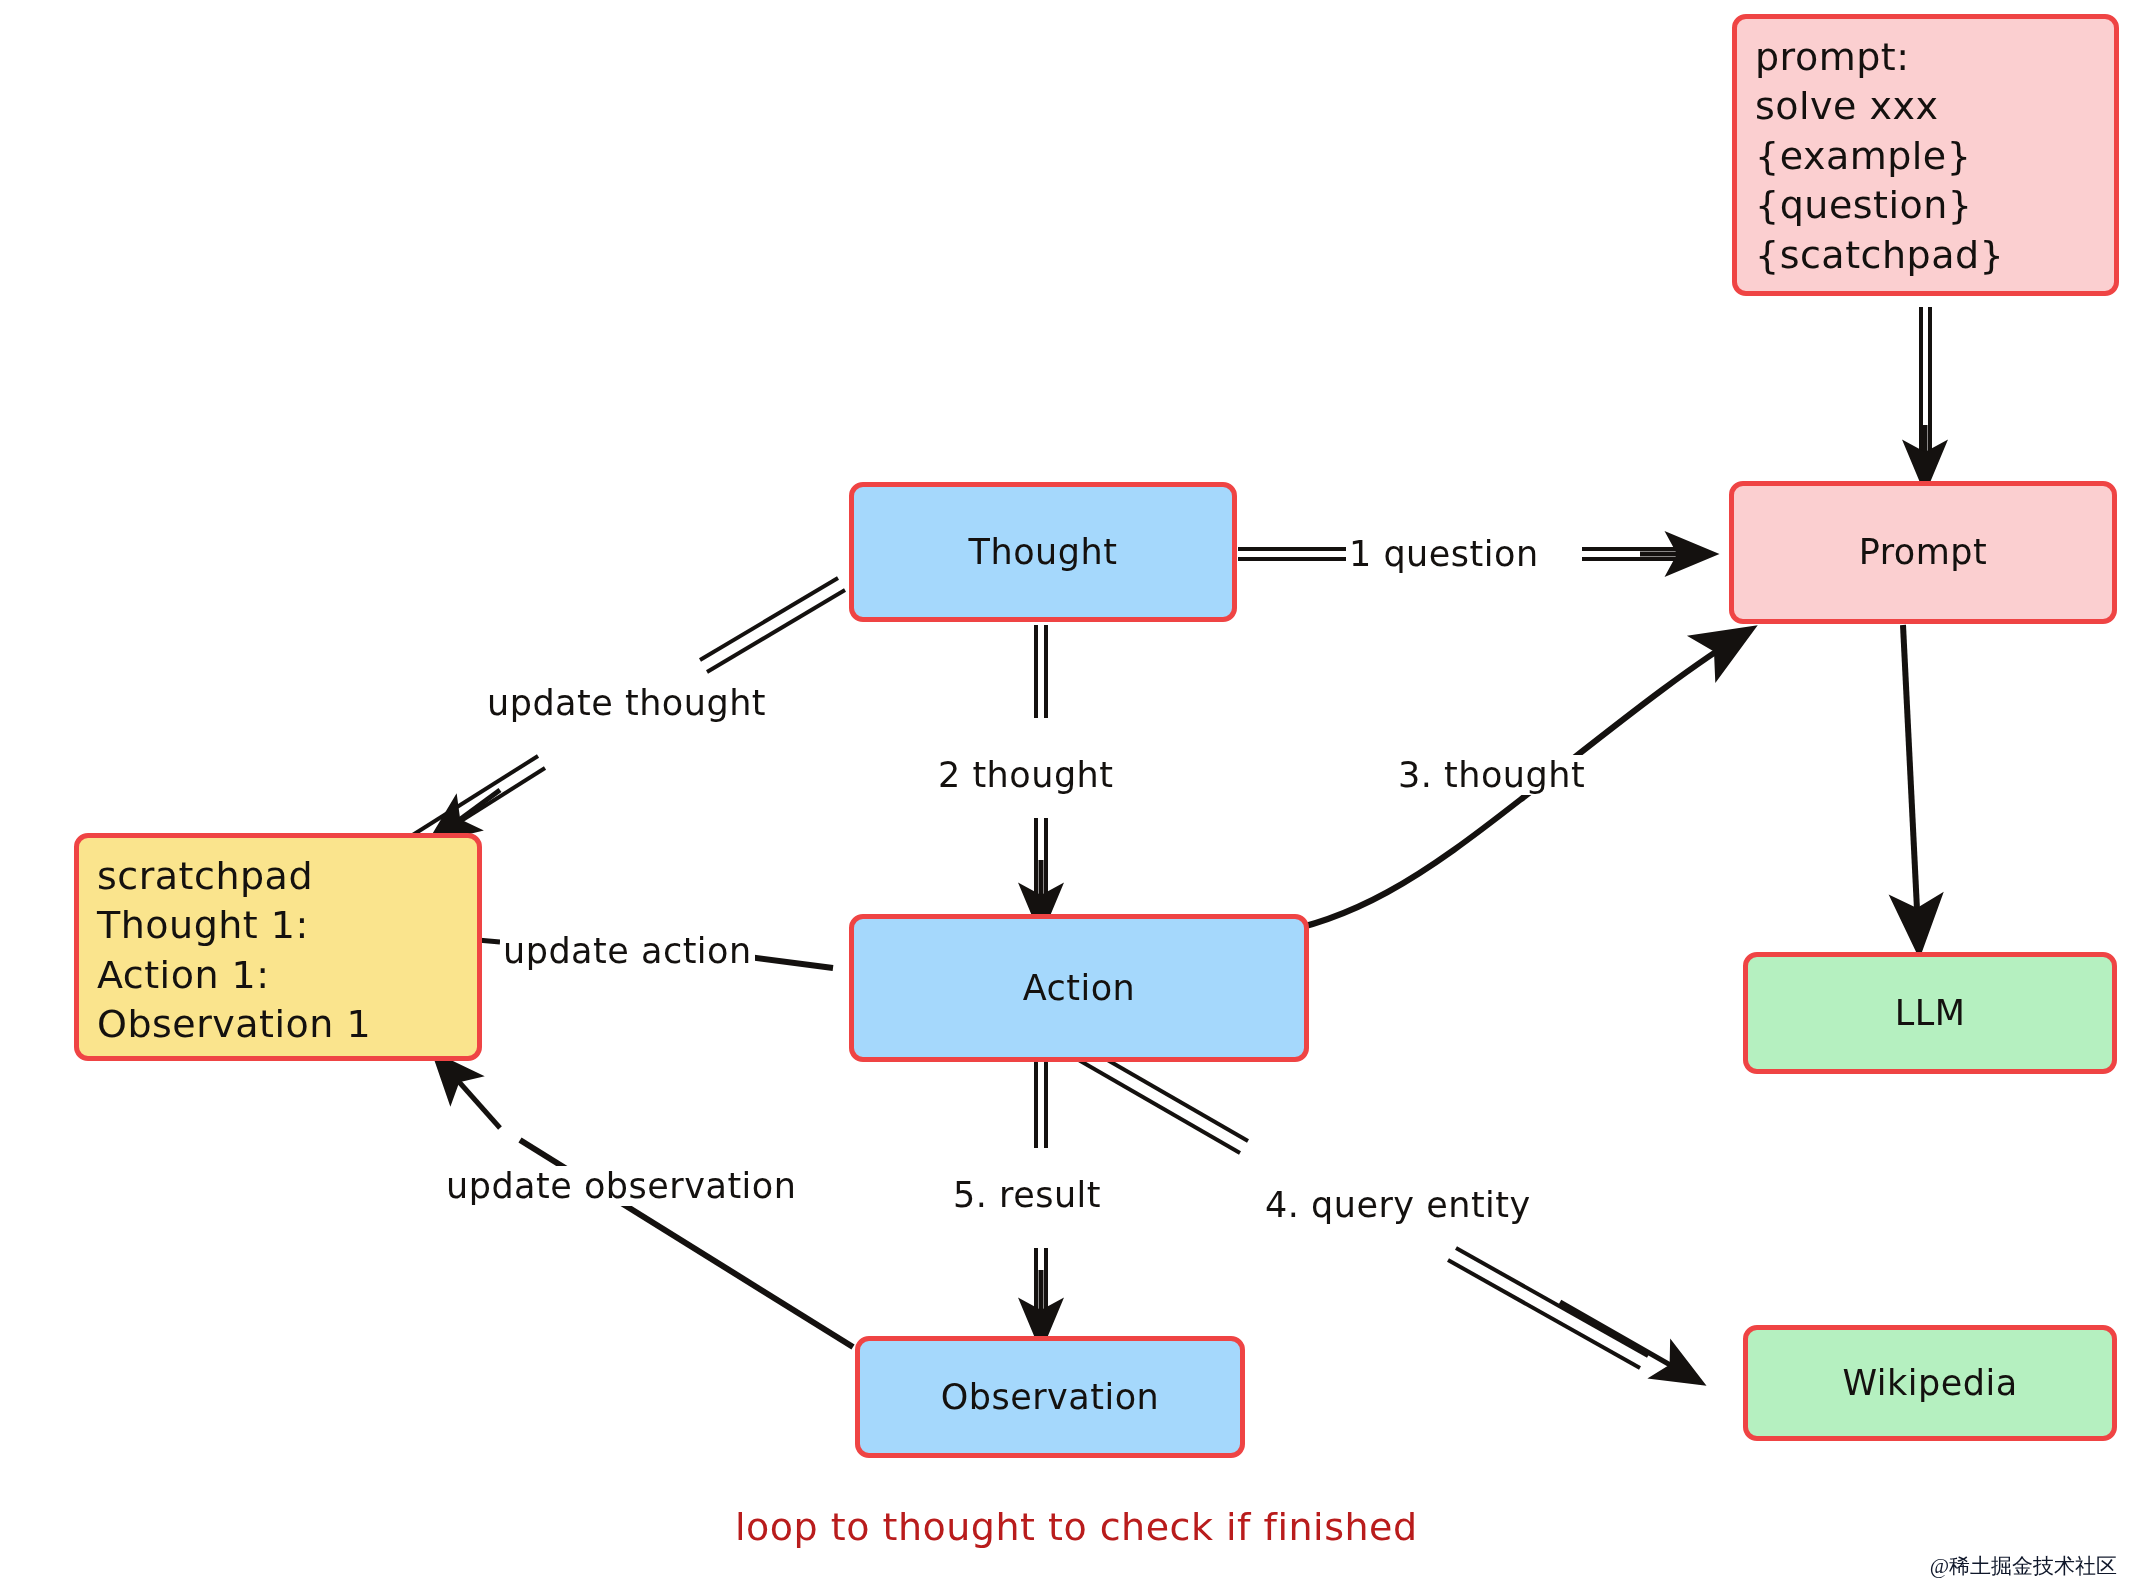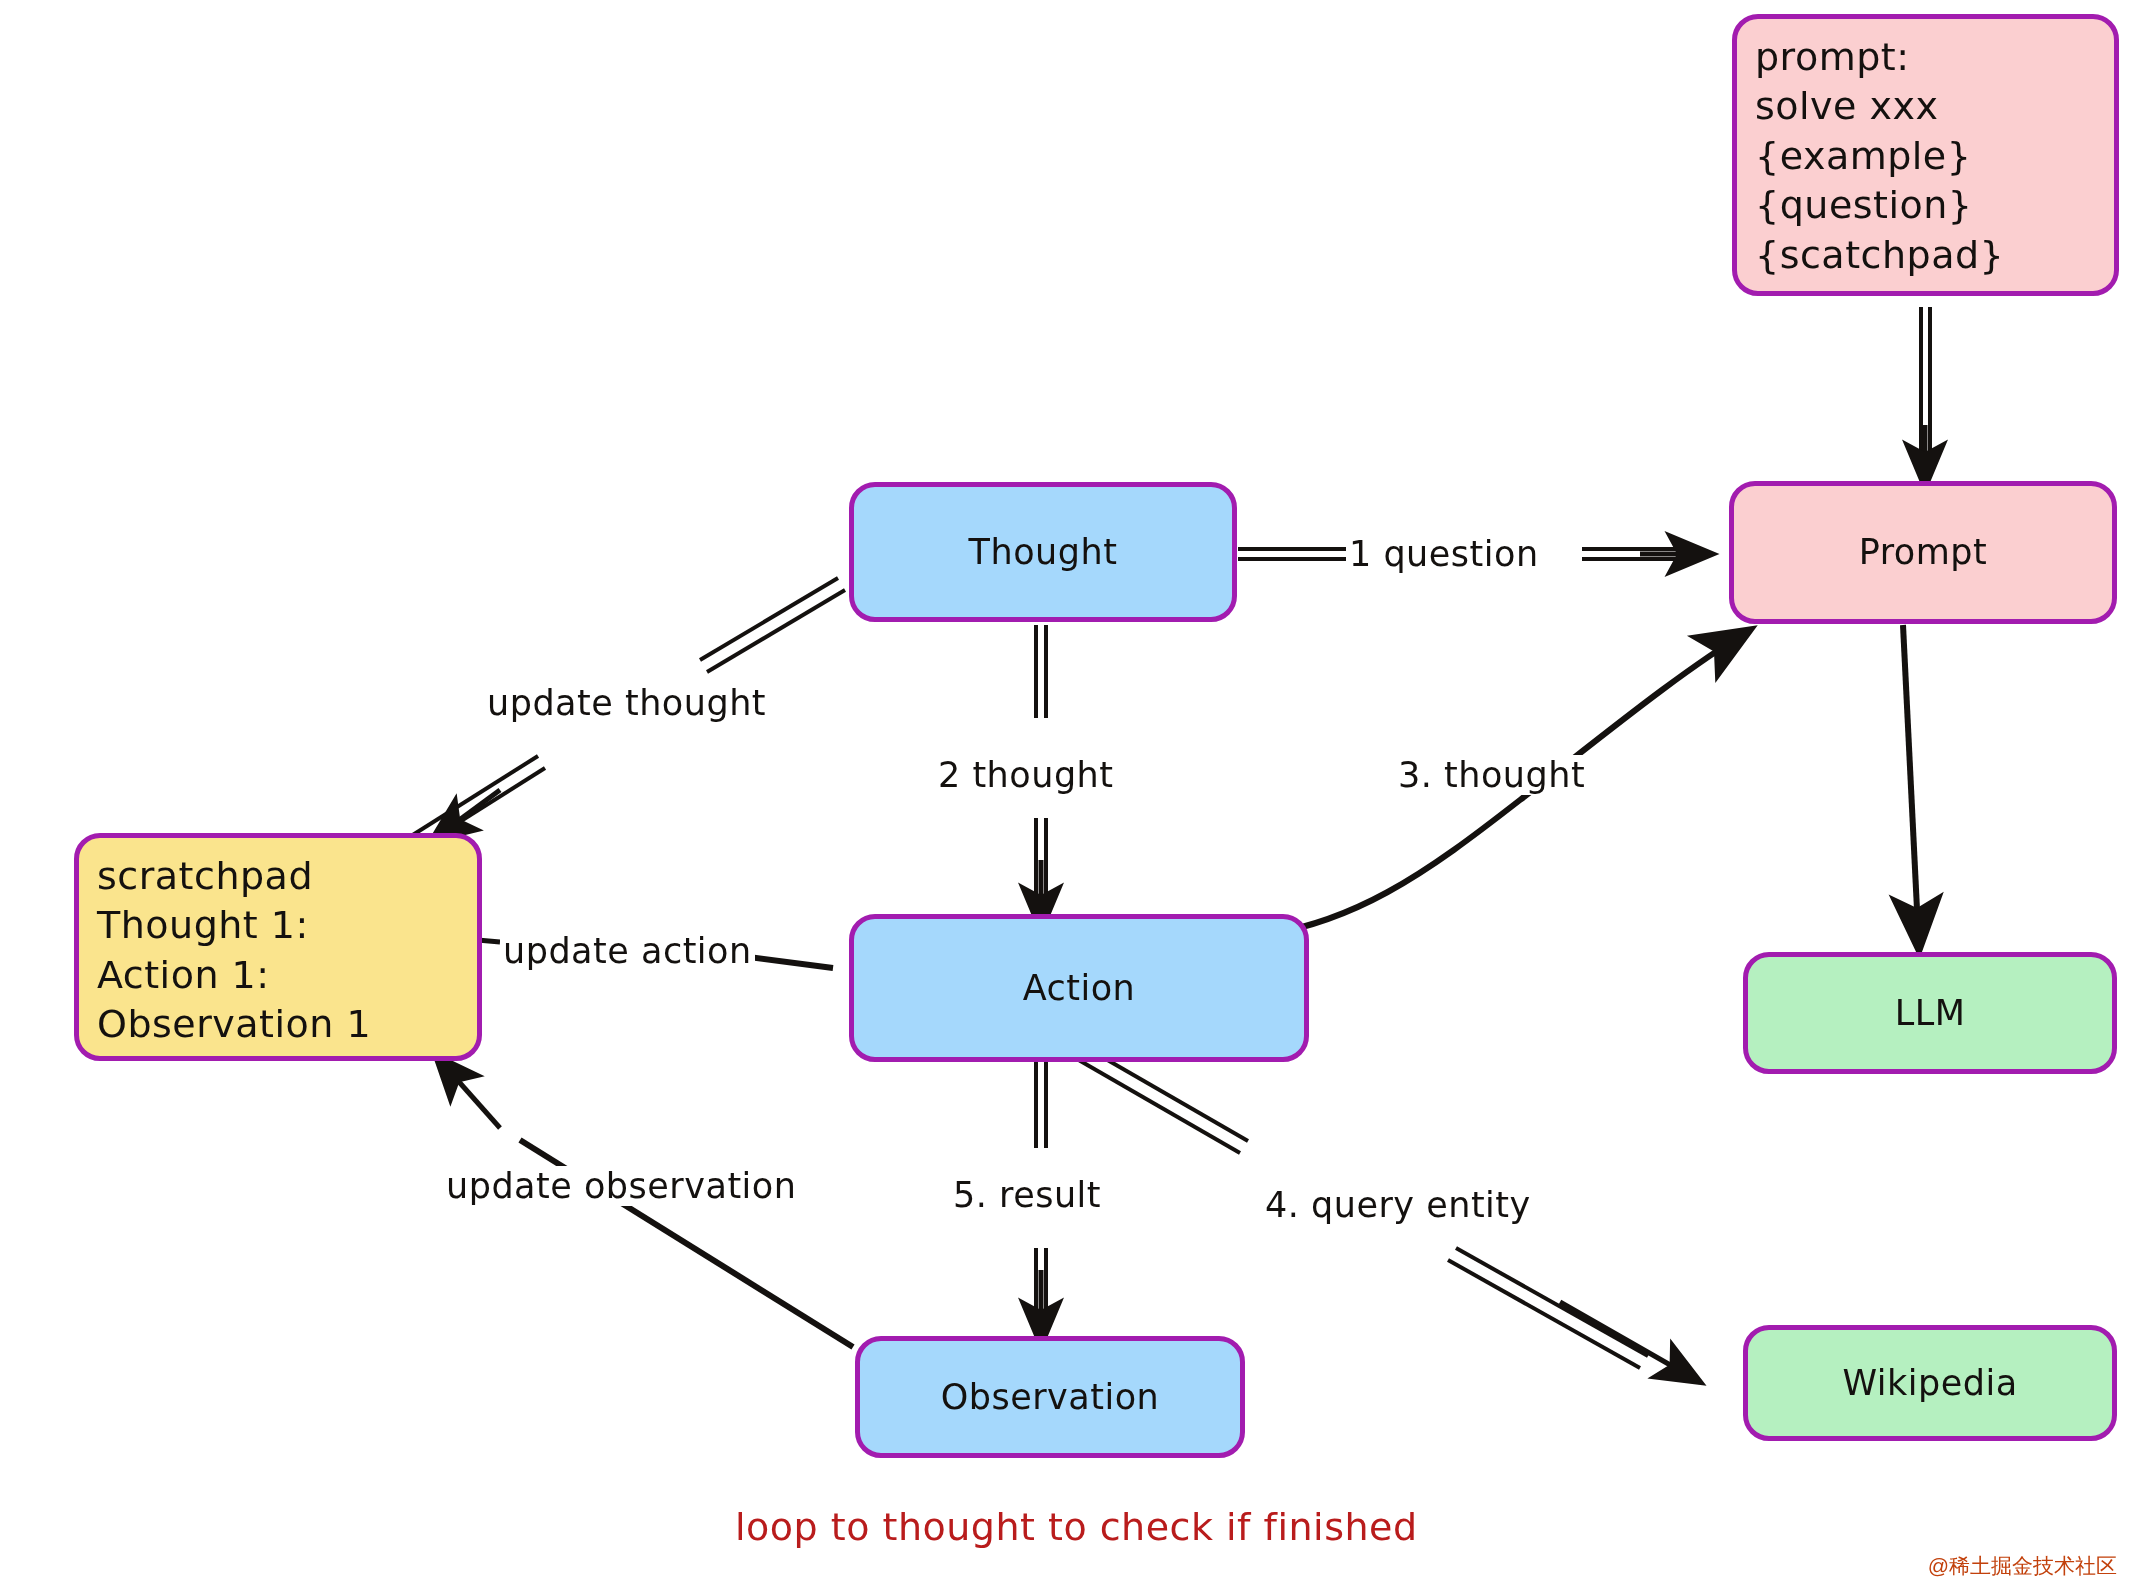--- a/index.html
+++ b/index.html
@@ -18,22 +18,22 @@
   #canvas {
     position: absolute;
     left: 0; top: 0;
     width: 2139px;
     height: 1594px;
   }
 
   .node {
     position: absolute;
     box-sizing: border-box;
-    border: 5px solid #a21caf;
-    border-radius: 26px;
+    border: 5px solid #ef4444;
+    border-radius: 14px;
     display: flex;
     align-items: center;
     justify-content: center;
     font-family: "DejaVu Sans", sans-serif;
     color: #14110f;
     letter-spacing: 0.5px;
   }
   .node.blue   { background: #a5d8fc; }
   .node.pink   { background: #fbcfd0; }
   .node.green  { background: #b5f0c0; }
@@ -73,23 +73,23 @@
     font-size: 38px;
     color: #b91c1c;
     white-space: nowrap;
     letter-spacing: 0.5px;
   }
 
   .watermark {
     position: absolute;
     right: 22px;
     bottom: 14px;
-    font-family: Liberation Sans, sans-serif;
+    font-family: Liberation Serif, serif;
     font-size: 21px;
-    color: #c2410c;
+    color: #0f172a;
     white-space: nowrap;
   }
 </style>
 </head>
 <body>
 
 <svg id="canvas" viewBox="0 0 2139 1594" xmlns="http://www.w3.org/2000/svg">
   <defs>
     <marker id="arrowhead" markerWidth="13" markerHeight="13" refX="10" refY="5" orient="auto" markerUnits="strokeWidth">
       <path d="M0.5,0.4 L11.5,5 L0.5,9.6 L3,5 Z" fill="#14110f"></path>

